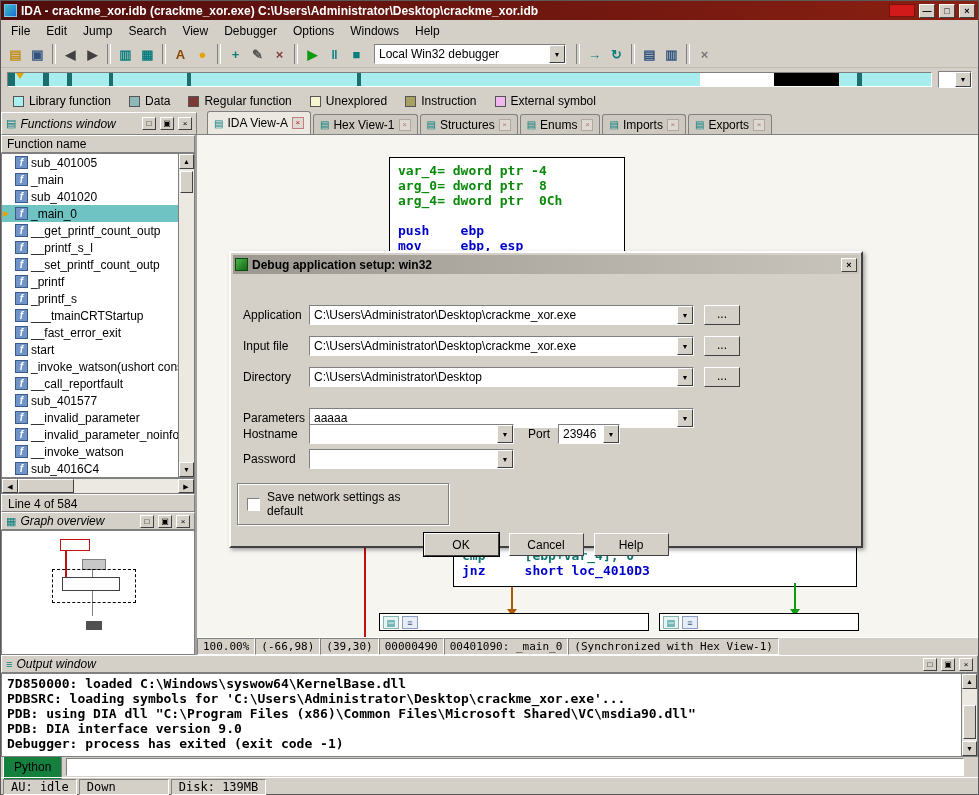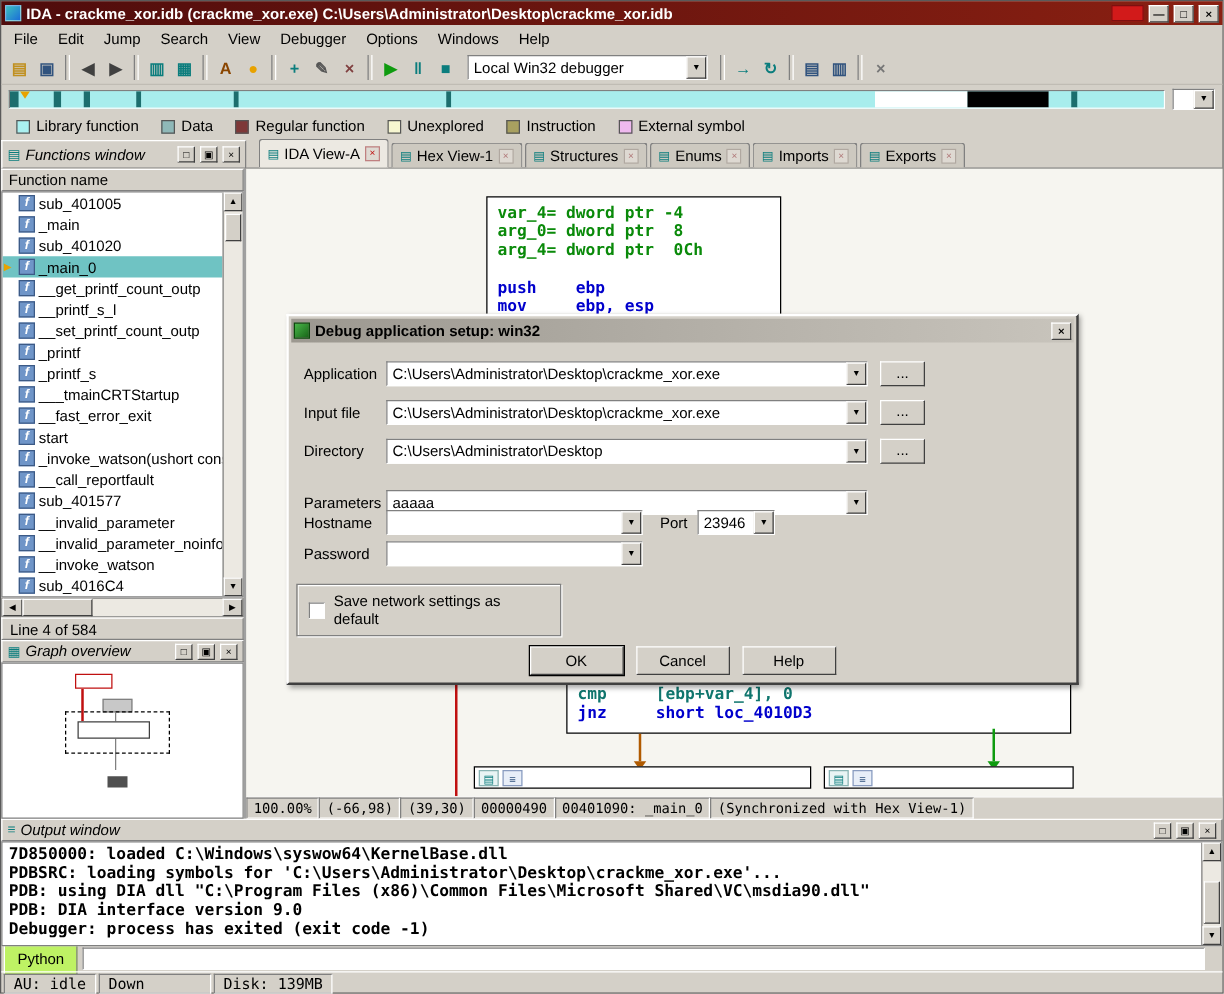--- a/index.html
+++ b/index.html
@@ -101,31 +101,31 @@
   .nh-icon.blue { color:#31537e; background:#e8eef8; border-color:#8a9cc0; }
   .view-statusstrip { position:absolute; left:0; right:0; bottom:0; height:18px; background:#d4d0c8; border-top:1px solid #fff; display:flex; align-items:stretch; font-family:"DejaVu Sans Mono", monospace; font-size:11px; }
   .strip-seg { border:1px solid; border-color:#808080 #ffffff #ffffff #808080; padding:1px 5px; white-space:nowrap; display:inline-flex; align-items:center; }
 
   
   .output-window { flex:none; height:122px; display:flex; flex-direction:column; }
   .output-caption { height:18px; flex:none; }
   .output-content { flex:1; background:#fff; border:1px solid #808080; position:relative; overflow:hidden; padding:2px 20px 2px 5px; }
   .out-line { font-family:"DejaVu Sans Mono", monospace; font-size:13px; font-weight:bold; line-height:15px; white-space:pre; }
   .python-row { height:20px; flex:none; display:flex; align-items:center; gap:4px; padding:1px 14px 1px 2px; }
-  .python-tab { height:16px; padding:12px 10px; background:#bef264; border:1px solid; border-color:#ffffff #808080 #808080 #ffffff; display:inline-flex; align-items:center; flex:none; }
+  .python-tab { height:16px; padding:12px 10px; background:#15803d; border:1px solid; border-color:#ffffff #808080 #808080 #ffffff; display:inline-flex; align-items:center; flex:none; }
   .cli-input-wrap { flex:1; height:18px; background:#fff; border:1px solid; border-color:#808080 #ffffff #ffffff #808080; }
   .cli-input { width:100%; height:100%; border:none; outline:none; background:transparent; font-family:"DejaVu Sans Mono", monospace; font-size:12px; padding:0 3px; }
 
   
   .statusbar { flex:1; display:flex; align-items:center; gap:2px; padding:1px 2px; border-top:1px solid #ffffff; font-family:"DejaVu Sans Mono", monospace; }
   .sb-seg { height:16px; border:1px solid; border-color:#808080 #ffffff #ffffff #808080; padding:0 7px; display:inline-flex; align-items:center; white-space:nowrap; }
   .sb-down { width:90px; }
 
   
-  .dialog { position:absolute; left:228px; top:250px; width:634px; height:297px; background:#d4d0c8; border:2px solid; border-color:#ffffff #404040 #404040 #ffffff; z-index:50; display:flex; flex-direction:column; box-shadow:2px 2px 4px rgba(0,0,0,.35); }
+  .dialog { position:absolute; left:228px; top:250px; width:634px; height:297px; background:#d4d0c8; border:2px solid; border-color:#ffffff #404040 #404040 #ffffff; z-index:50; display:flex; flex-direction:column; box-shadow:2px 2px 4px rgba(0,0,0,.35);gap:16px; }
   .dlg-titlebar { height:19px; margin:2px; background:linear-gradient(90deg,#9c9890,#c8c4bc); display:flex; align-items:center; gap:4px; padding:0 2px; font-weight:bold; flex:none; }
   .dlg-icon { width:13px; height:13px; background:linear-gradient(135deg,#49b649,#176417); border:1px solid #0a4a0a; flex:none; }
   .dlg-title { flex:1; white-space:nowrap; overflow:hidden; }
   .dlg-body { flex:1; position:relative; }
   .dlg-row { position:absolute; left:12px; display:flex; align-items:center; }
   .row-app { top:13px; } .row-input { top:44px; } .row-dir { top:75px; }
   .row-params { top:116px; } .row-host { top:132px; } .row-pass { top:157px; }
   .dlg-label { width:66px; flex:none; }
   .port-label { width:30px; margin-left:14px; flex:none; }
   .w-path { width:385px;justify-content:center; } .w-params { width:385px; } .w-host { width:205px; } .w-port { width:62px; } .w-pass { width:205px; }

